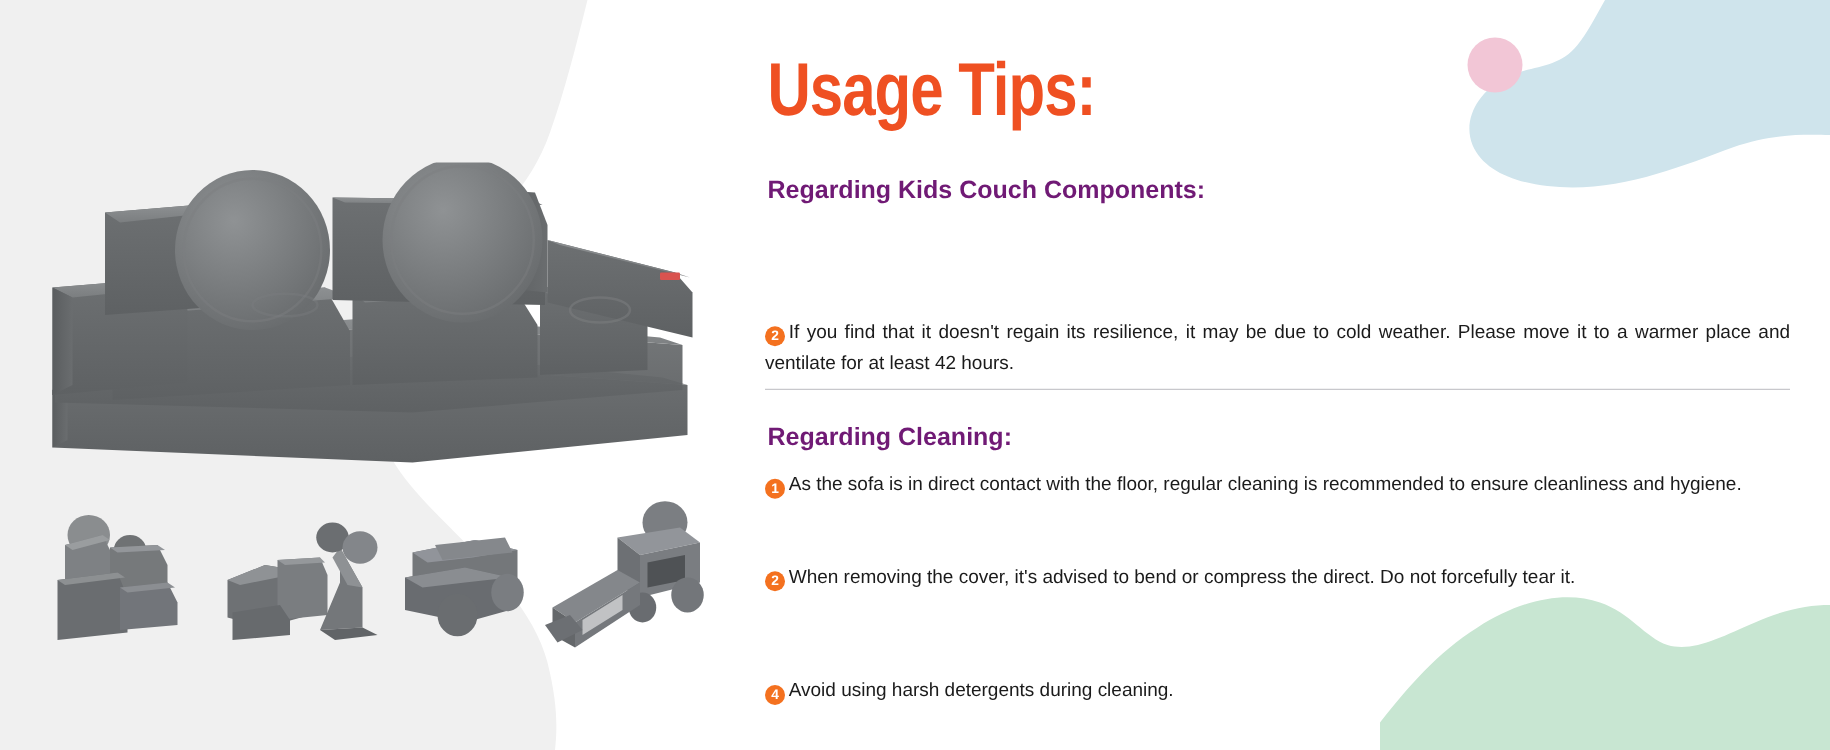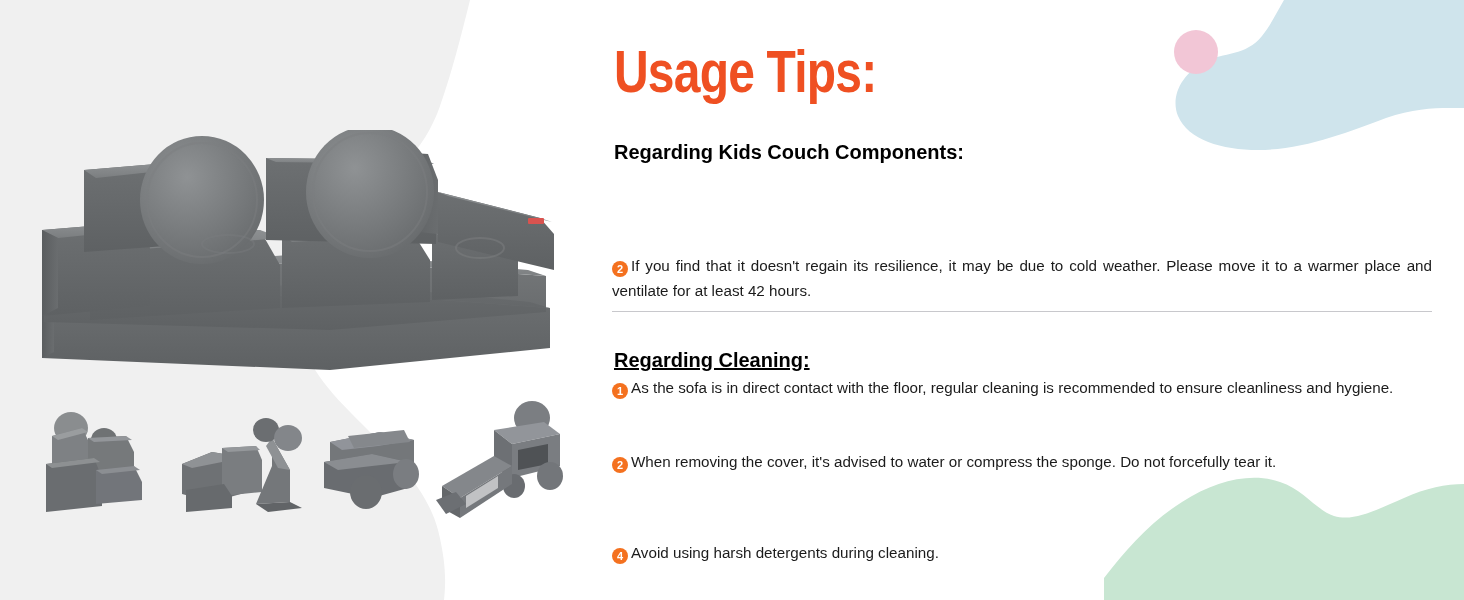--- a/index.html
+++ b/index.html
@@ -72,25 +72,25 @@
     transform-origin: left top;
     white-space: nowrap;
   }
   .section-heading {
     position: absolute;
     left: 2px;
     margin: 0;
     font-size: 20px;
     line-height: 24px;
     font-weight: bold;
-    color: #000000;
+    color: #701a75;
     white-space: nowrap;
   }
   #heading-components { top: 140px; }
-  #heading-cleaning  { top: 348px; text-decoration: underline; }
+  #heading-cleaning  { top: 338px; }
 
   #divider {
     position: absolute;
     left: 0px;
     top: 311px;
     width: 820px;
     height: 1px;
     background: #c8c8cc;
   }
 
@@ -296,18 +296,18 @@
 
 
     <p id="tip-c-2" class="tip"><span class="badge">2</span><span>If you find that it doesn't regain its resilience, it may be due to cold weather. Please move it to a warmer place and ventilate for at least 42 hours.</span></p>
 
     <div id="divider"></div>
 
     <h2 id="heading-cleaning" class="section-heading">Regarding Cleaning:</h2>
 
     <p id="tip-cl-1" class="tip"><span class="badge">1</span><span>As the sofa is in direct contact with the floor, regular cleaning is recommended to ensure cleanliness and hygiene.</span></p>
 
-    <p id="tip-cl-2" class="tip nojust"><span class="badge">2</span><span>When removing the cover, it's advised to water or compress the sponge. Do not forcefully tear it.</span></p>
+    <p id="tip-cl-2" class="tip nojust"><span class="badge">2</span><span>When removing the cover, it's advised to bend or compress the direct. Do not forcefully tear it.</span></p>
 
 
     <p id="tip-cl-4" class="tip nojust"><span class="badge">4</span><span>Avoid using harsh detergents during cleaning.</span></p>
   </div>
 </div>
 
 </body></html>

